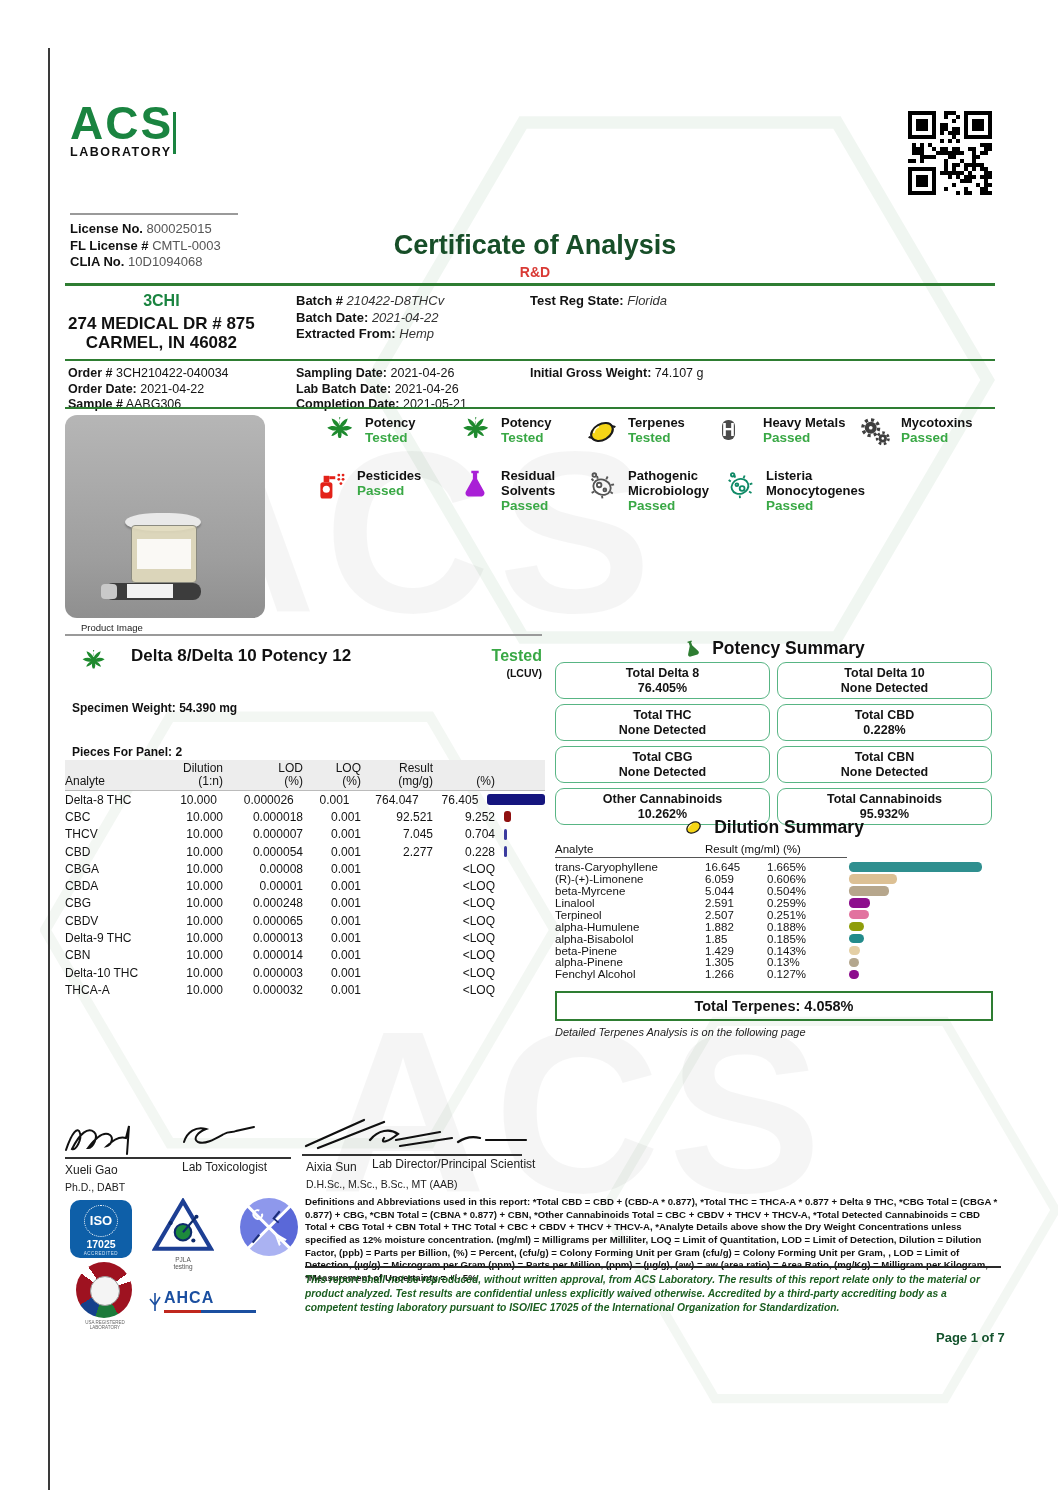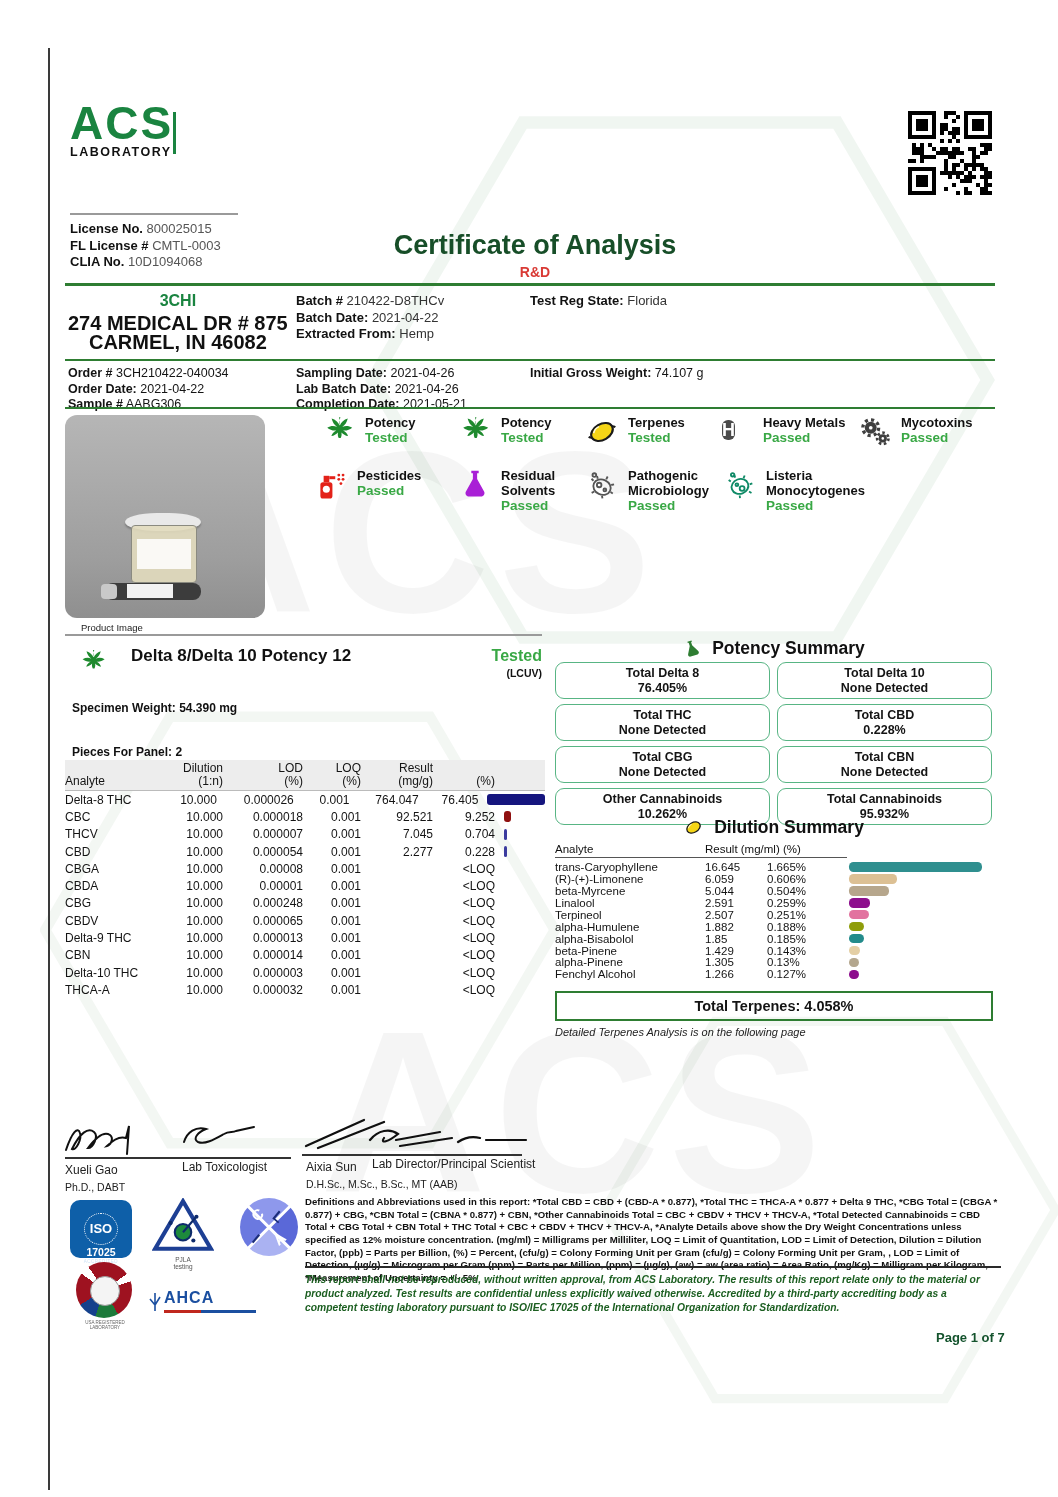--- a/index.html
+++ b/index.html
@@ -25,24 +25,24 @@
   .lic span{color:#555;}
   .coa-title{font-size:27px;font-weight:800;color:#174e28;text-align:center;}
   .coa-sub{font-size:14px;font-weight:800;color:#d93a35;text-align:center;margin-top:3px;}
   .rblock{text-align:right;font-size:14px;line-height:17.5px;color:#333;}
   .rblock .pn{color:#1a8440;font-weight:700;font-size:15px;}
   .rblock .sm{color:#111;font-weight:700;font-size:14.5px;}
   .qr{width:84px;height:84px;background:#fff;}
   .green-hr{background:#2e7d32;}
   
   .cname{font-size:16px;font-weight:800;color:#1a8440;}
-  .caddr{font-size:20px;font-weight:700;line-height:19px;color:#111;margin-top:4px;}
+  .caddr{font-size:17px;font-weight:700;line-height:19px;color:#111;margin-top:4px;}
   .kv{font-size:13px;line-height:16.5px;}
   .kv b{color:#111;}
-  .kv span{color:#333;}
+  .kv span{color:#333;font-style:italic;}
   .kv2{font-size:12.5px;line-height:15.5px;}
   
   .badge{position:absolute;display:flex;gap:9px;align-items:flex-start;z-index:2;}
   .bicon{width:34px;height:34px;flex:0 0 34px;}
   .blabel{display:block;font-size:13px;font-weight:700;color:#111;line-height:15px;max-width:104px;}
   .bstatus{display:block;font-size:13.5px;font-weight:700;color:#39a845;line-height:16px;}
   .hm-sq{width:30px;height:30px;margin:2px;background:#4a4a4a;border-radius:6px;color:#fff;
          font-weight:800;font-size:18px;text-align:center;line-height:30px;}
   
   .photo{border-radius:12px;background:linear-gradient(#b6b6b6,#9e9e9e 70%,#8f8f8f);overflow:hidden;}
@@ -85,21 +85,21 @@
   .tc.p{width:82px;}
   .tbar{height:9.5px;border-radius:4.5px;}
   .total-box{border:2px solid #2e7d32;text-align:center;font-size:14.5px;font-weight:800;padding:5px 0;}
   .tnote{font-style:italic;font-size:11px;color:#222;}
   
   .sigline{height:2px;background:#333;}
   .signame{font-size:12px;color:#222;}
   .sigtitle{font-size:12px;color:#222;}
   .sigcred{font-size:10.5px;color:#222;}
   
-  .iso{width:62px;height:58px;background:#0e5fa8;border-radius:10px;color:#fff;text-align:center;padding-top:13px;box-sizing:border-box;}
+  .iso{width:62px;height:58px;background:#0e5fa8;border-radius:10px;color:#fff;text-align:center;padding-top:5px;box-sizing:border-box;}
   .iso-ring{width:32px;height:30px;margin:0 auto;border:1.5px dotted #fff;border-radius:50%;line-height:30px;font-weight:800;font-size:13px;}
   .iso-num{font-size:10.5px;font-weight:700;margin-top:1px;}
   .iso-foot{font-size:4.5px;color:#cfe3f5;margin-top:1px;letter-spacing:.5px;}
   .pjla-cap{font-size:6.5px;color:#555;text-align:center;line-height:7px;}
   .clia{width:58px;height:58px;border-radius:50%;position:relative;
         background:conic-gradient(from -45deg,#8e98ec 0 25%,#5a68d8 0 50%,#aab2f2 0 75%,#6b79e0 0);}
   .clia:before,.clia:after{content:"";position:absolute;left:50%;top:50%;width:74px;height:2.5px;background:#fff;transform-origin:center;}
   .clia:before{transform:translate(-50%,-50%) rotate(45deg);}
   .clia:after{transform:translate(-50%,-50%) rotate(-45deg);}
   .clia span{position:absolute;font-weight:800;font-size:15px;z-index:2;}

